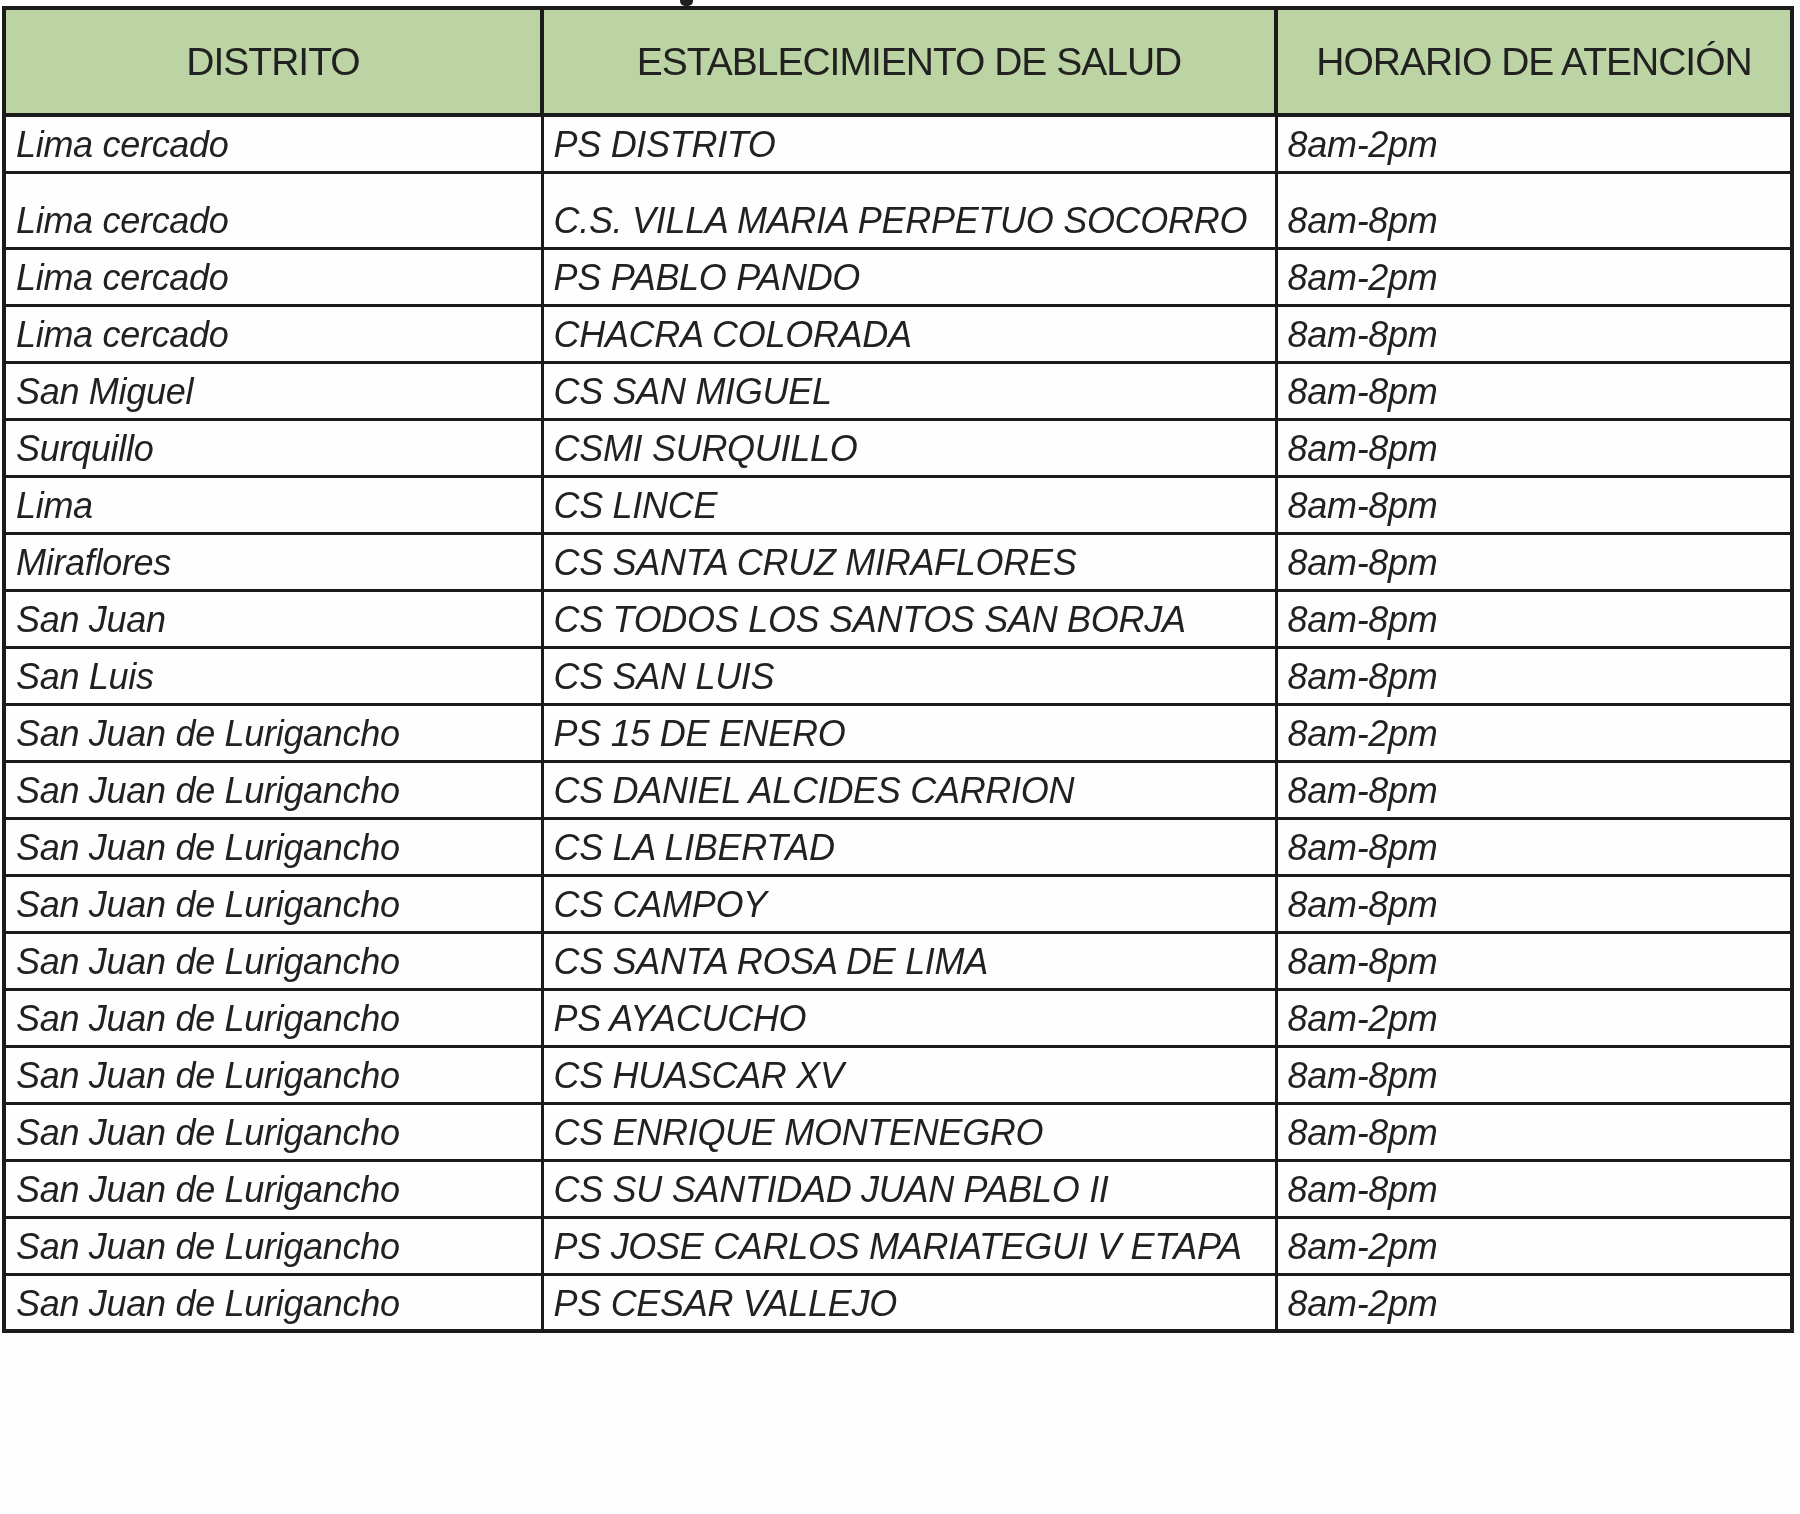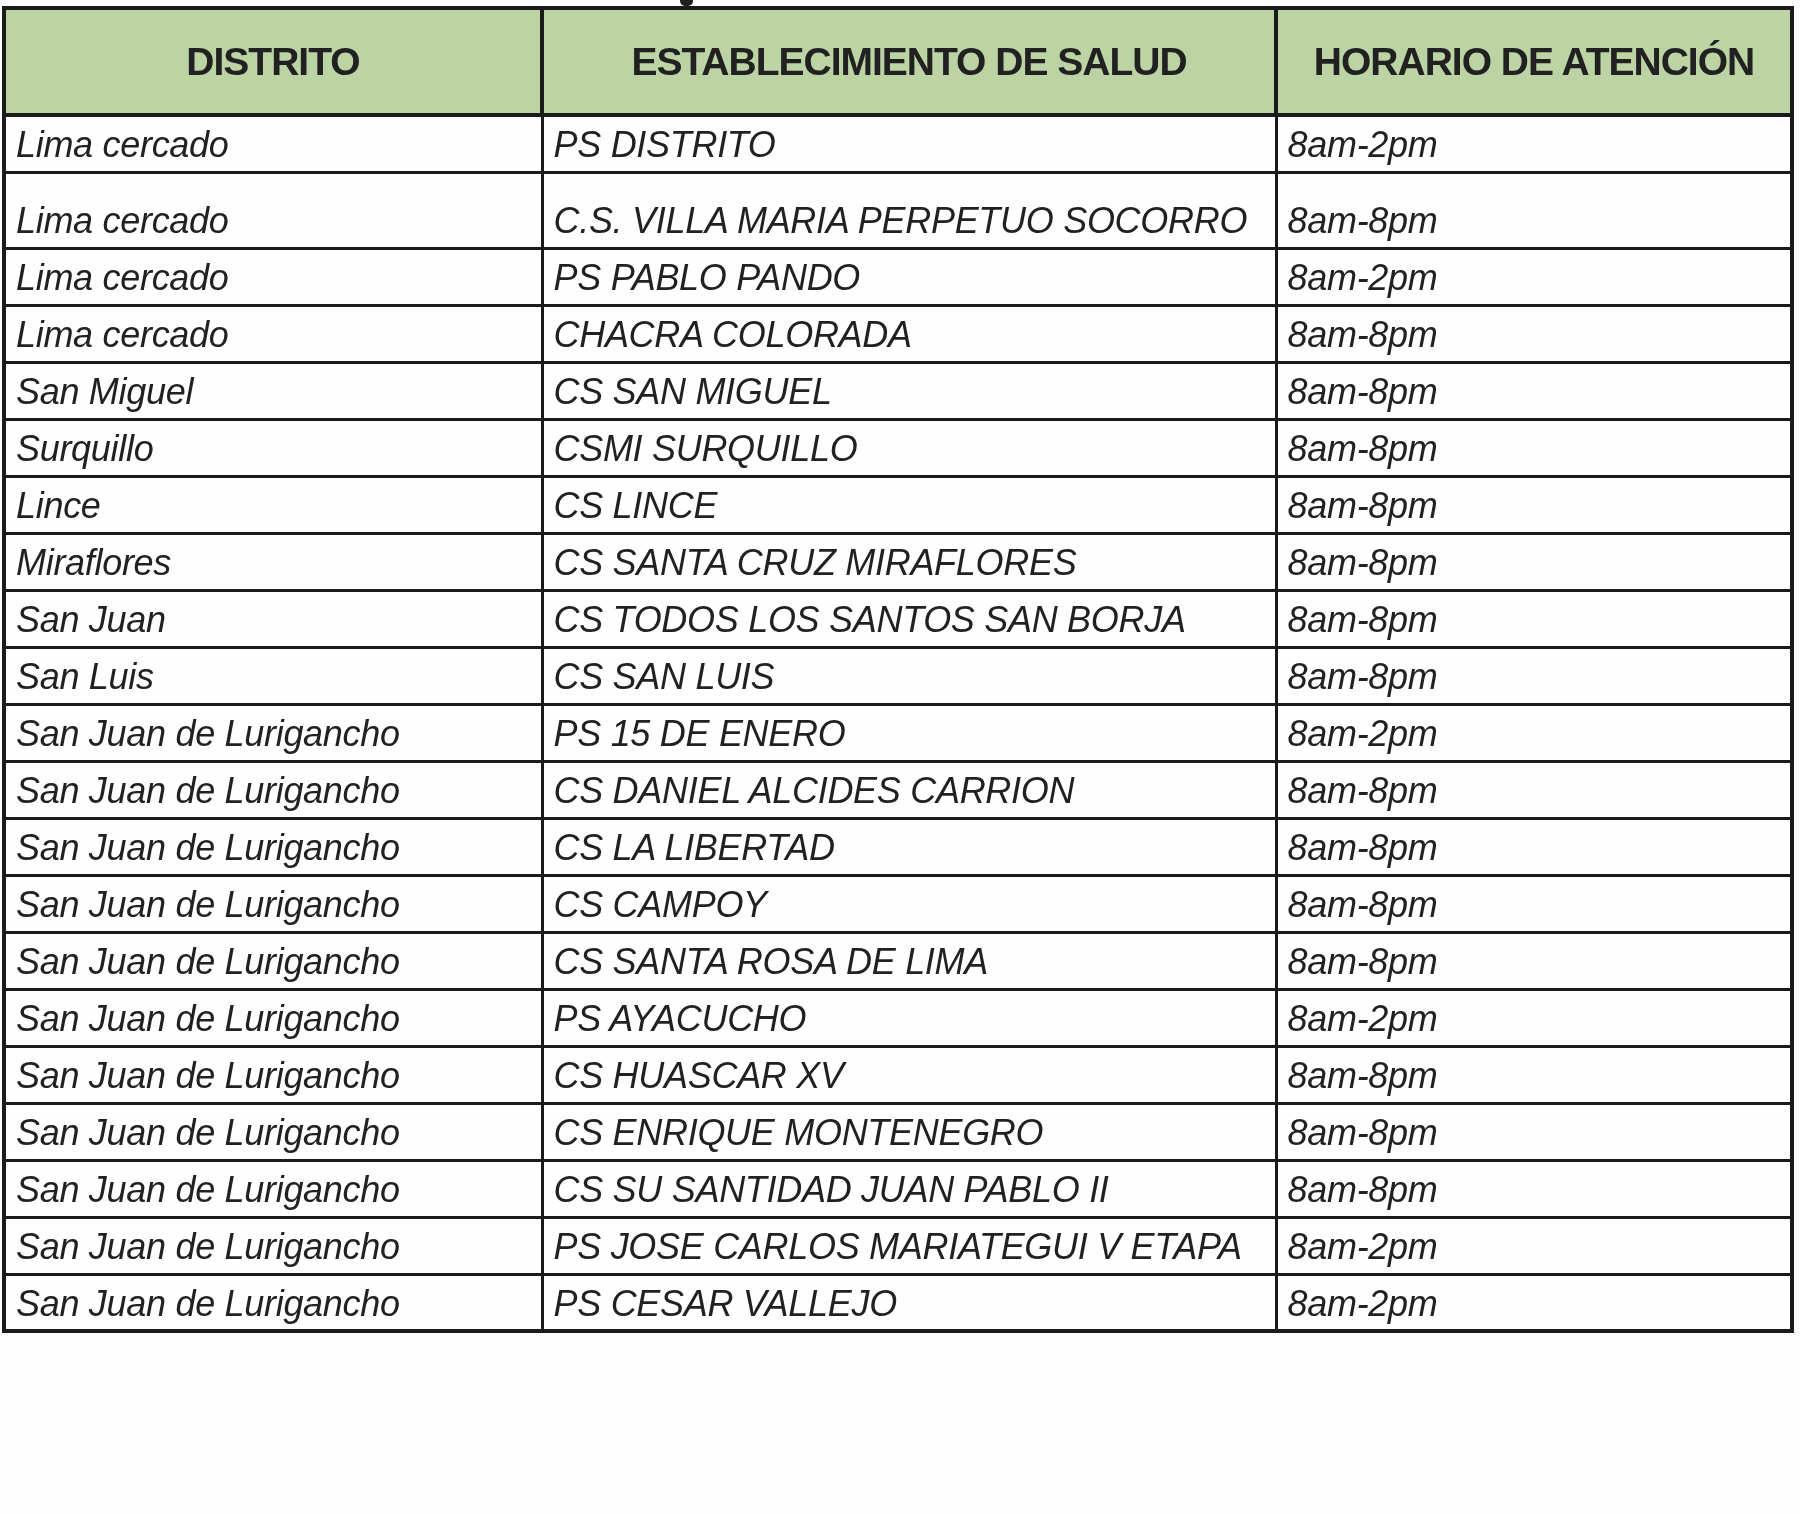--- a/index.html
+++ b/index.html
@@ -36,21 +36,21 @@
     border:4px solid var(--border);
   }
   col.c-distrito{width:538px;}
   col.c-estab{width:734px;}
   col.c-horario{width:516px;}
   th{
     background:var(--header-bg);
     border:4px solid var(--border);
     height:103px;
     font-size:39px;
-    font-weight:bold;
+    font-weight:normal;
     letter-spacing:-1px;
     color:var(--text);
     text-align:center;
     vertical-align:middle;
     padding:0;
   }
   td{
     border:3px solid var(--border);
     background:#fefefe;
     font-size:36px;
@@ -116,21 +116,21 @@
   </tr>
 
 
   <tr>
     <td>Surquillo</td>
     <td>CSMI SURQUILLO</td>
     <td>8am-8pm</td>
   </tr>
 
   <tr>
-    <td>Lince</td>
+    <td>Lima</td>
     <td>CS LINCE</td>
     <td>8am-8pm</td>
   </tr>
 
   <tr>
     <td>Miraflores</td>
     <td>CS SANTA CRUZ MIRAFLORES</td>
     <td>8am-8pm</td>
   </tr>
 

